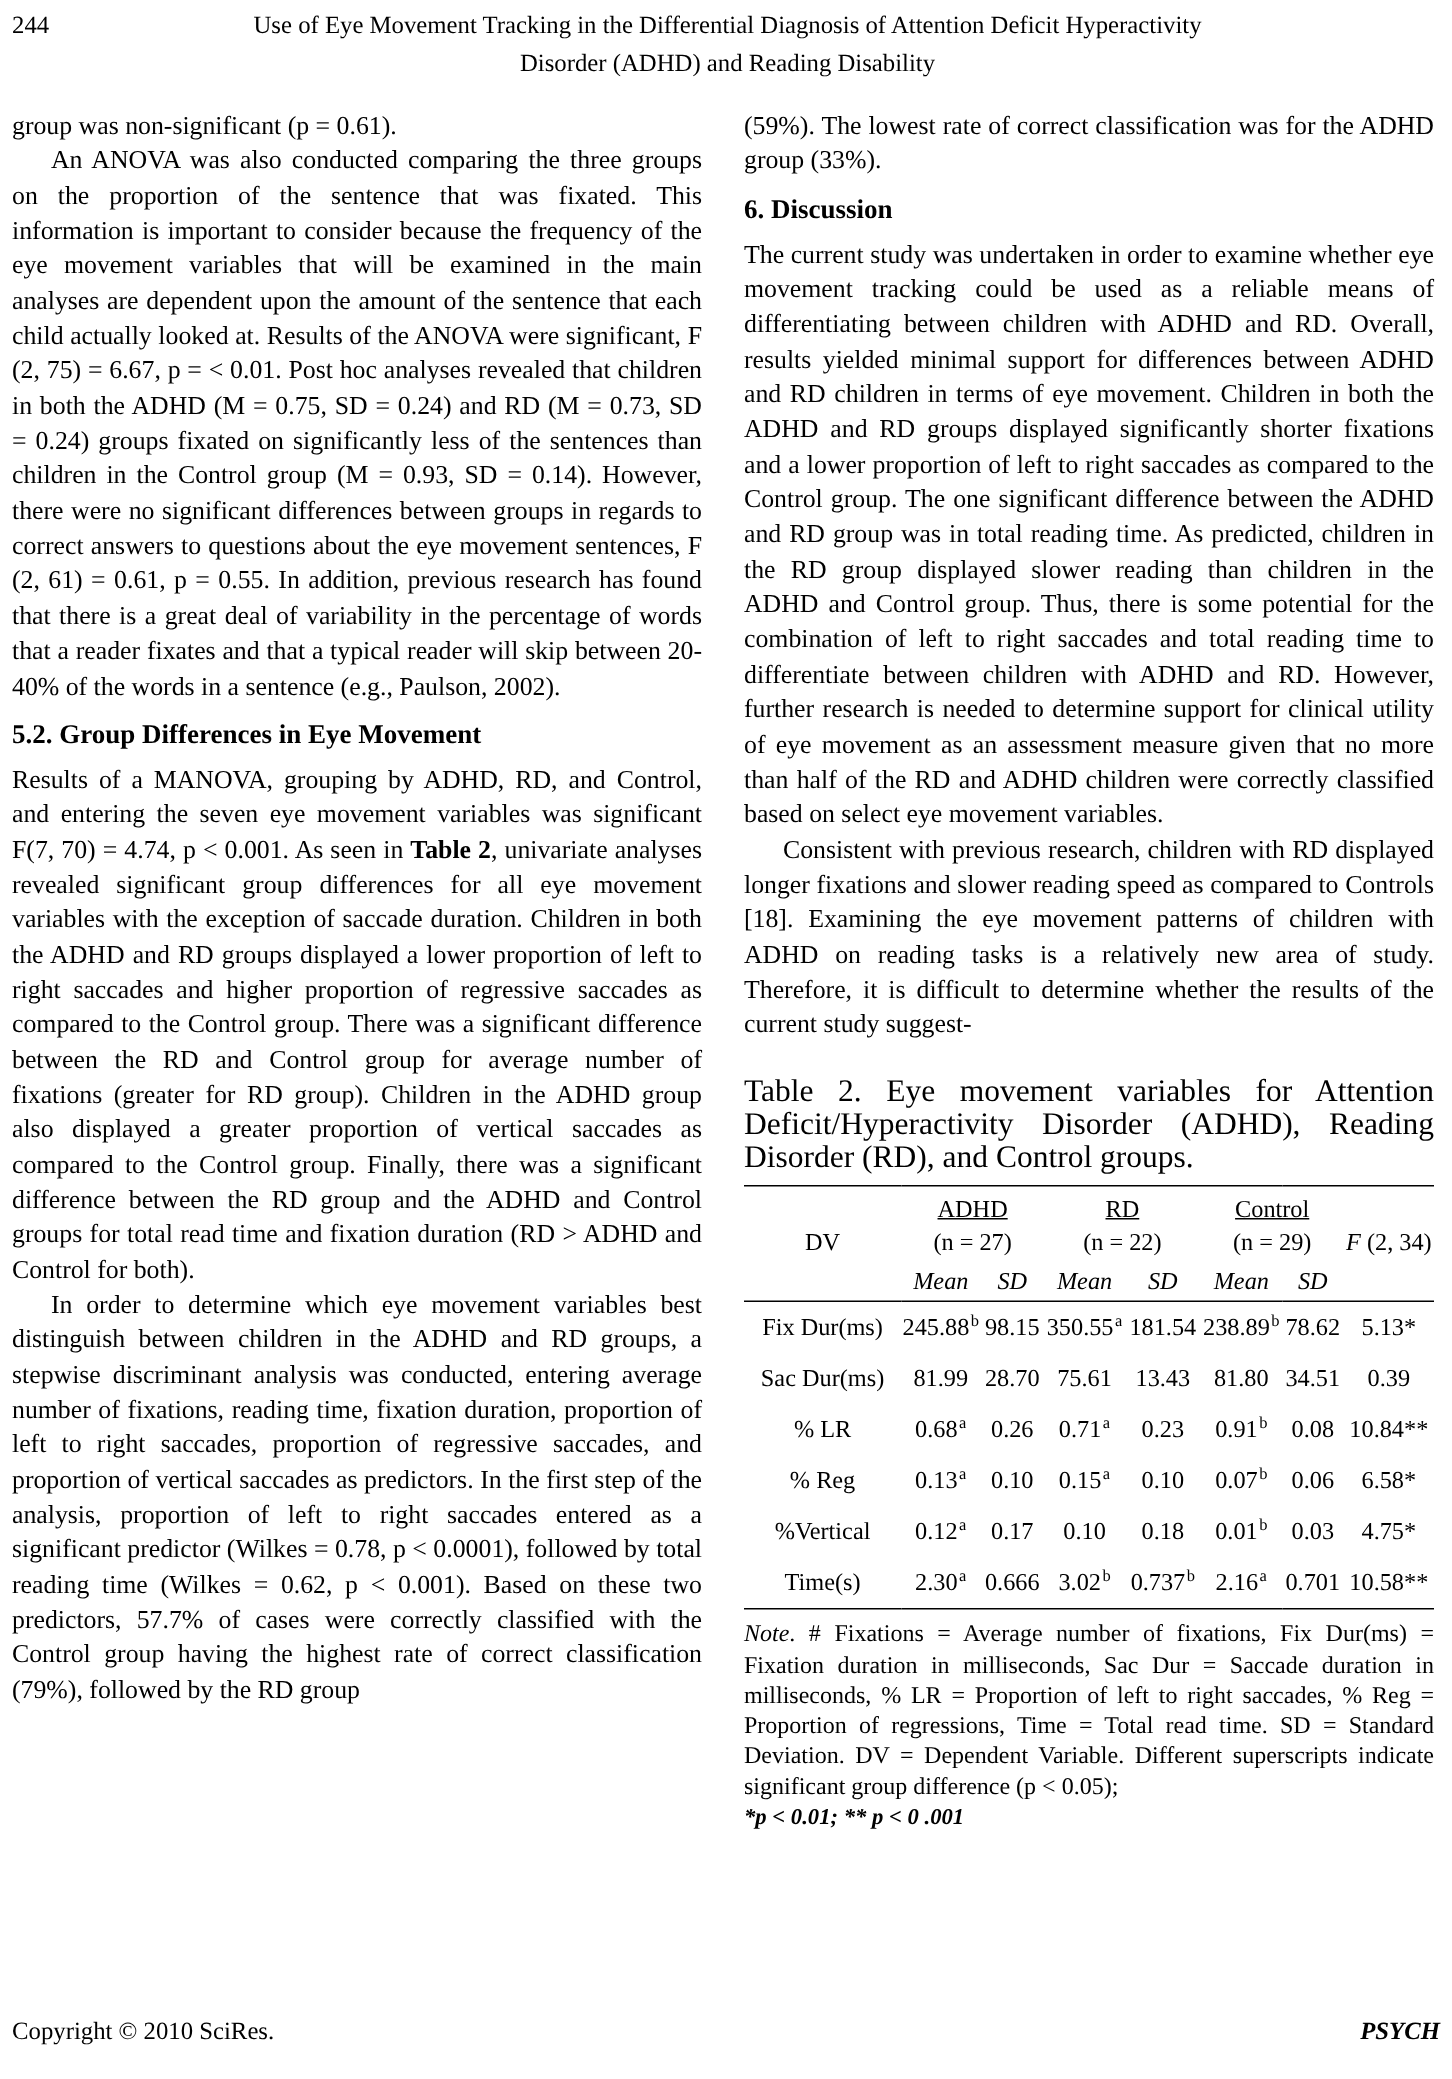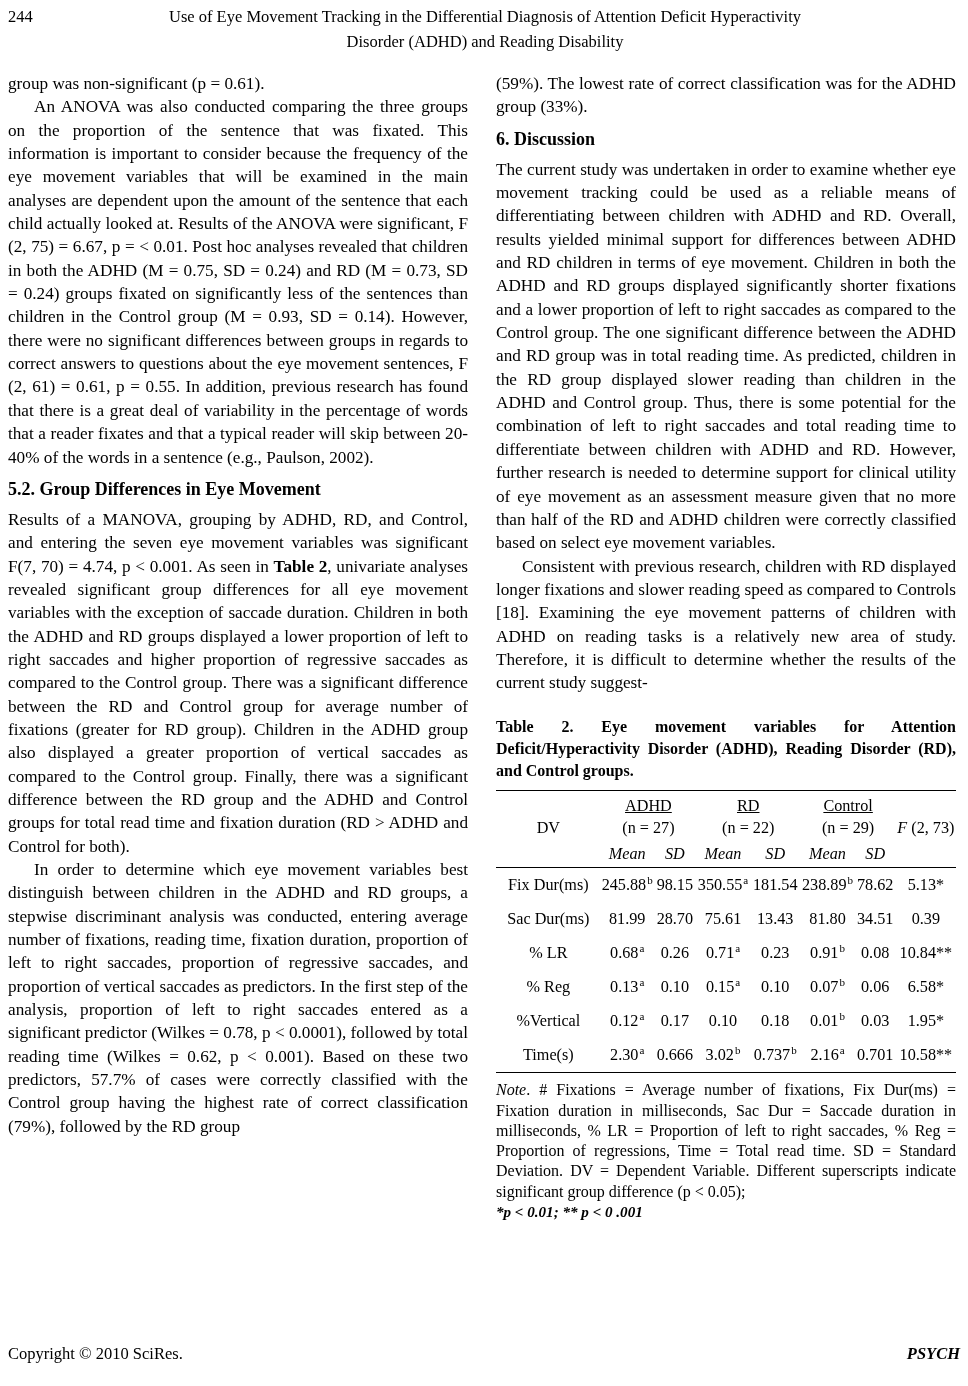--- a/index.html
+++ b/index.html
@@ -75,22 +75,22 @@
     line-height: 23px;
     text-align: left;
   }
   .tbl-ref { font-weight: bold; }
 
   
   #table-block {
     margin-top: 21px;
   }
   #table-caption {
-    font-size: 16px;
-    font-weight: bold;
+    font-size: 21px;
+    font-weight: normal;
     line-height: 22.3px;
     text-align: justify;
     margin: 0 0 8px 0;
   }
 
   table#data-table {
     border-collapse: collapse;
     width: 460px;
     font-size: 16.2px;
   }
@@ -219,21 +219,21 @@
             <td class="hdr-cell" colspan="2"><span class="grp-name">ADHD</span></td>
             <td class="hdr-cell" colspan="2"><span class="grp-name">RD</span></td>
             <td class="hdr-cell" colspan="2"><span class="grp-name">Control</span></td>
             <td class="hdr-cell"></td>
           </tr>
           <tr>
             <td class="hdr-n">DV</td>
             <td class="hdr-n" colspan="2">(n = 27)</td>
             <td class="hdr-n" colspan="2">(n = 22)</td>
             <td class="hdr-n" colspan="2">(n = 29)</td>
-            <td class="hdr-n f-head"><span>F</span><span class="f-arg"> (2, 73)</span></td>
+            <td class="hdr-n f-head"><span>F</span><span class="f-arg"> (2, 34)</span></td>
           </tr>
           <tr class="rule-mid">
             <td class="hdr-ms"></td>
             <td class="hdr-ms">Mean</td>
             <td class="hdr-ms">SD</td>
             <td class="hdr-ms">Mean</td>
             <td class="hdr-ms">SD</td>
             <td class="hdr-ms">Mean</td>
             <td class="hdr-ms">SD</td>
             <td class="hdr-ms"></td>
@@ -281,21 +281,21 @@
               <td>6.58*</td>
             </tr>
             <tr class="data-row">
               <td class="dv-label">%Vertical</td>
               <td>0.12<sup class="mark">a</sup></td>
               <td>0.17</td>
               <td>0.10</td>
               <td>0.18</td>
               <td>0.01<sup class="mark">b</sup></td>
               <td>0.03</td>
-              <td>1.95*</td>
+              <td>4.75*</td>
             </tr>
             <tr class="data-row rule-bot">
               <td class="dv-label">Time(s)</td>
               <td>2.30<sup class="mark">a</sup></td>
               <td>0.666</td>
               <td>3.02<sup class="mark">b</sup></td>
               <td>0.737<sup class="mark">b</sup></td>
               <td>2.16<sup class="mark">a</sup></td>
               <td>0.701</td>
               <td>10.58**</td>

